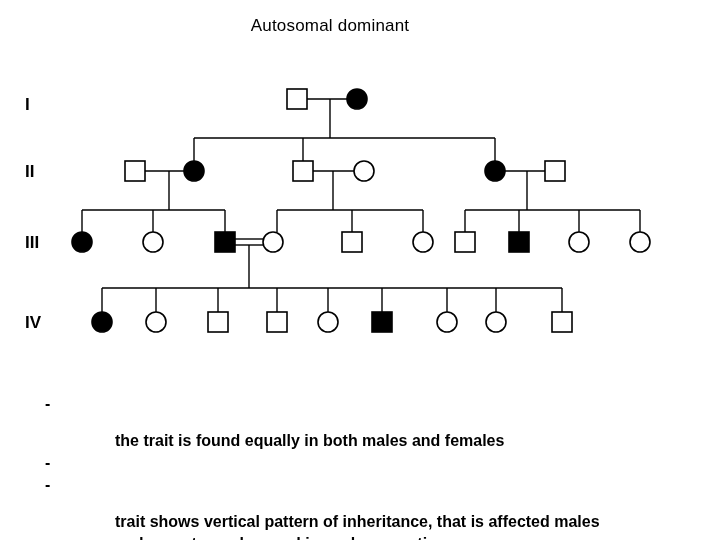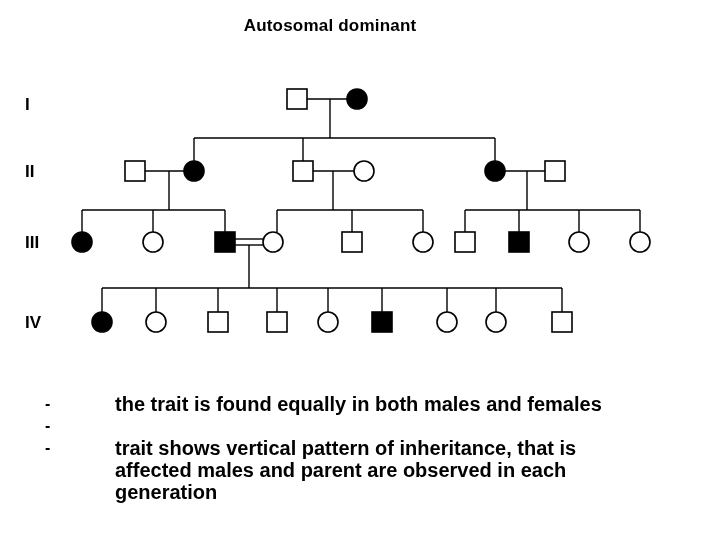--- a/index.html
+++ b/index.html
@@ -15,21 +15,21 @@
     font-family: "Liberation Sans", sans-serif;
     color: #000000;
   }
   .title {
     position: absolute;
     left: 0;
     top: 16px;
     width: 660px;
     text-align: center;
     font-size: 17px;
-    font-weight: bold;
+    font-weight: normal;
     letter-spacing: 0.2px;
   }
   svg.pedigree {
     position: absolute;
     left: 0;
     top: 0;
     width: 720px;
     height: 540px;
   }
   .gen-label {
@@ -49,23 +49,24 @@
   }
   .dash {
     width: 70px;
     flex: 0 0 70px;
     font-size: 16px;
     font-weight: bold;
     line-height: 22px;
   }
   .note-text {
     width: 505px;
-    font-size: 20px;
+    font-size: 16px;
     font-weight: bold;
     line-height: 22px;
+    margin-top: 37px;
   }
 </style>
 </head>
 <body>
 
 <div class="title">Autosomal dominant</div>
 
 <svg class="pedigree" viewBox="0 0 720 540" xmlns="http://www.w3.org/2000/svg">
     <line x1="307" y1="99" x2="348" y2="99" stroke="#000000" stroke-width="1.4"></line>
     <line x1="330" y1="99" x2="330" y2="138" stroke="#000000" stroke-width="1.4"></line>

